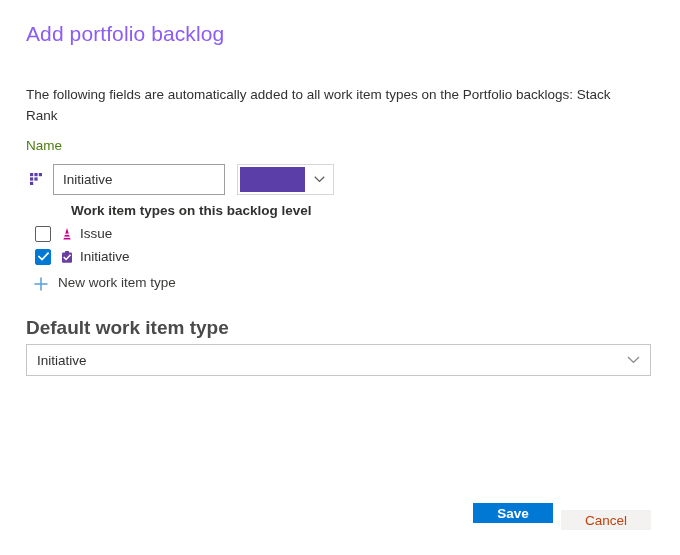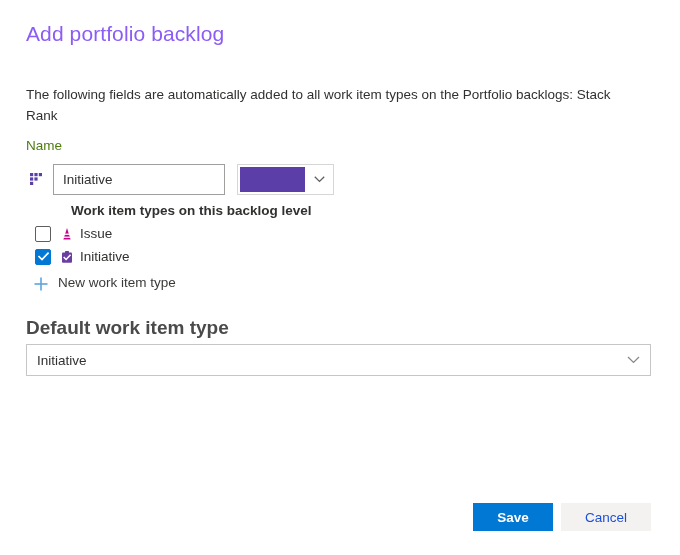--- a/index.html
+++ b/index.html
@@ -231,40 +231,41 @@
     left: 0;
     top: 503px;
     width: 680px;
     height: 30px;
     display: flex;
     justify-content: flex-end;
     padding-right: 29px;
     box-sizing: border-box;
   }
   .btn {
-    height: 28px;
+    height: 20px;
     box-sizing: border-box;
     border: none;
     font-family: "Liberation Sans", sans-serif;
     font-size: 13.5px;
     cursor: pointer;
     padding: 0;
   }
   .btn-primary {
     width: 80px;
     background: #0078d4;
     color: #ffffff;
     font-weight: 700;
   }
   .btn-secondary {
     width: 90px;
     margin-left: 8px;
     background: #f3f2f1;
-    color: #1d4ed8;
+    color: #c2410c;
     font-weight: 400;
+    margin-top: 7px;
   }
 </style>
 </head>
 <body>
 
 <div class="dialog">
 
   <div class="dialog-title">Add portfolio backlog</div>
 
   <div class="description">The following fields are automatically added to all work item types on the Portfolio backlogs: Stack Rank</div>

